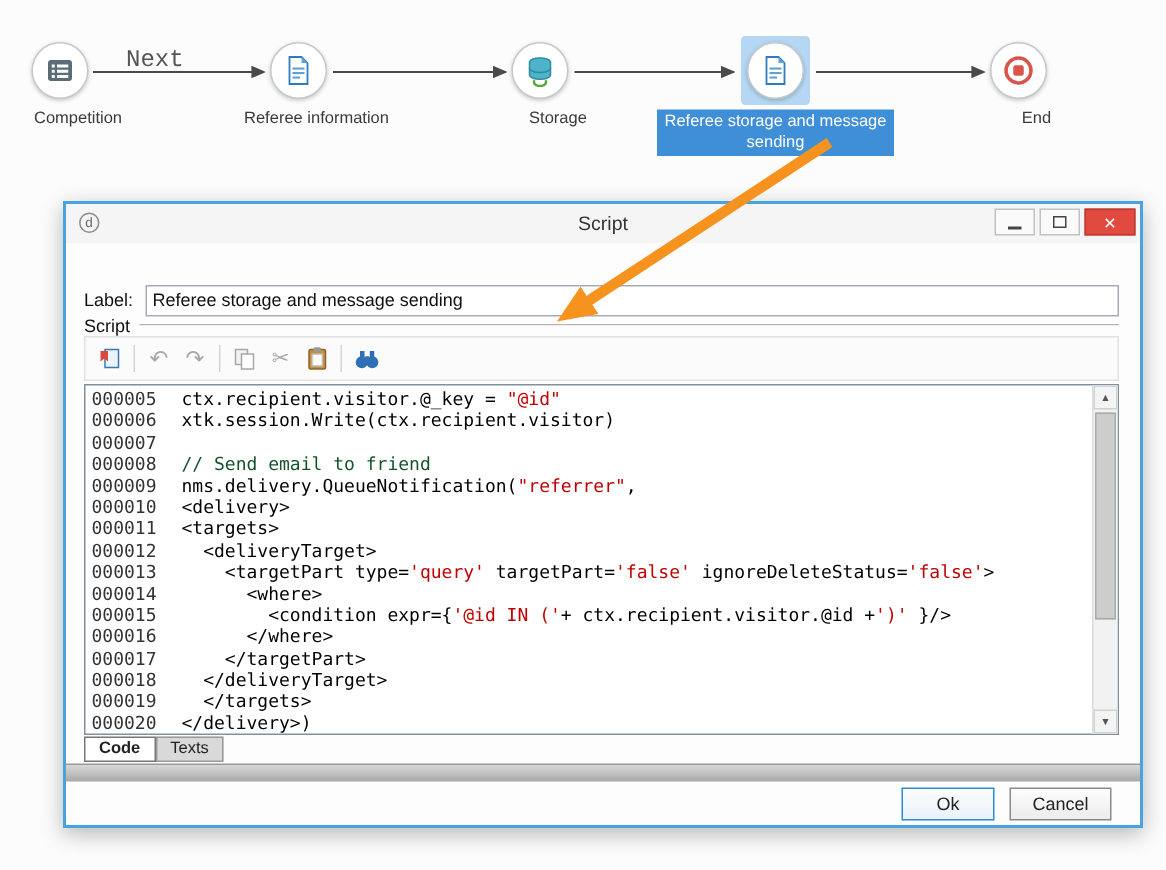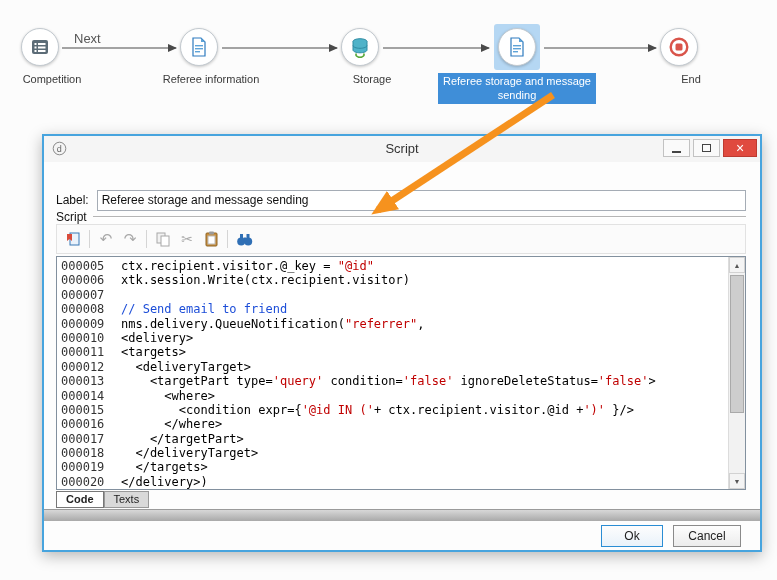--- a/index.html
+++ b/index.html
@@ -3,21 +3,21 @@
 <meta charset="utf-8">
 <style>
   * { box-sizing: border-box; margin: 0; padding: 0; }
   html,body { width:777px; height:580px; }
   body { font-family: "Liberation Sans", sans-serif; background:#fcfcfc; position:relative; overflow:hidden; }
   .screen { position:absolute; inset:0; }
 
   
   .workflow { position:absolute; left:0; top:0; width:777px; height:118px; z-index:1; }
   .wf-arrows { position:absolute; left:0; top:0; }
-  .wf-next { position:absolute; left:74px; top:31px; font-size:13px; color:#555; }
+  .wf-next { position:absolute; left:84px; top:31px; font-size:16px; color:#555;font-family:Liberation Mono, monospace; }
   .wf-node { position:absolute; top:24px; width:170px; display:flex; flex-direction:column; align-items:center; }
   .iconwrap { padding:4px; border-radius:3px; }
   .wf-node.selected .iconwrap { background:#b5d7f3; }
   .nodebox { width:38px; height:38px; border-radius:50%; background:#fff; border:1px solid #c3cad0;
              box-shadow:0 1px 3px rgba(0,0,0,.22); display:flex; align-items:center; justify-content:center; }
   .wf-label { margin-top:3px; font-size:11px; color:#3a3a3a; white-space:nowrap; text-align:center;padding-left:24px; }
   .wf-node.selected .wf-label { background:#3f8ed8; color:#fff; white-space:normal; width:158px; line-height:1.3; padding:1px 3px; }
 
   
   .dialog { position:absolute; left:42px; top:134px; width:720px; height:418px; background:#fdfdfd;
@@ -45,21 +45,21 @@
   .tb-glyph { font-size:15px; color:#a8a8a8; font-family:"DejaVu Sans",sans-serif; }
 
   .editor { position:absolute; left:12px; right:14px; top:120px; height:234px; background:#fff; border:1px solid #82909e; }
   .code { position:absolute; left:0; top:0; right:17px; bottom:0; overflow:hidden; padding:2px 0 0 4px;
           font-family:"DejaVu Sans Mono", monospace; font-size:12px; }
   .code-line { height:14.4px; white-space:pre; }
   .ln { display:inline-block; width:46px; color:#333; }
   .ct { margin-left:14px; }
   .seg-plain { color:#000; }
   .seg-string { color:#c00000; }
-  .seg-comment { color:#1d4ed8; }
+  .seg-comment { color:#14532d; }
 
   .vscroll { position:absolute; right:0; top:0; bottom:0; width:17px; background:#f2f2f2; border-left:1px solid #dcdcdc; }
   .scroll-btn { position:absolute; left:0; right:0; height:16px; font-size:7px; color:#555; text-align:center; line-height:16px;
                 background:#f4f4f4; border:1px solid #d2d2d2; }
   .scroll-btn.up { top:0; }
   .scroll-btn.down { bottom:0; }
   .scroll-thumb { position:absolute; left:1px; right:1px; top:18px; height:138px; background:#cdcdcd; border:1px solid #a9a9a9; }
 
   .tabs { position:absolute; left:12px; top:355px; display:flex; }
   .tab { font-size:11px; padding:1px 9px 10px; border:1px solid #999; background:#d9d9d9; color:#222; height:17px; }
@@ -243,21 +243,21 @@
     <div class="editor">
       <div class="code" id="code-lines">
           <div class="code-line"><span class="ln">000005</span><span class="ct"><span class="seg-plain">ctx.recipient.visitor.@_key = </span><span class="seg-string">"@id"</span></span></div>
           <div class="code-line"><span class="ln">000006</span><span class="ct"><span class="seg-plain">xtk.session.Write(ctx.recipient.visitor)</span></span></div>
           <div class="code-line"><span class="ln">000007</span><span class="ct"></span></div>
           <div class="code-line"><span class="ln">000008</span><span class="ct"><span class="seg-comment">// Send email to friend</span></span></div>
           <div class="code-line"><span class="ln">000009</span><span class="ct"><span class="seg-plain">nms.delivery.QueueNotification(</span><span class="seg-string">"referrer"</span><span class="seg-plain">,</span></span></div>
           <div class="code-line"><span class="ln">000010</span><span class="ct"><span class="seg-plain">&lt;delivery&gt;</span></span></div>
           <div class="code-line"><span class="ln">000011</span><span class="ct"><span class="seg-plain">&lt;targets&gt;</span></span></div>
           <div class="code-line"><span class="ln">000012</span><span class="ct"><span class="seg-plain">  &lt;deliveryTarget&gt;</span></span></div>
-          <div class="code-line"><span class="ln">000013</span><span class="ct"><span class="seg-plain">    &lt;targetPart type=</span><span class="seg-string">'query'</span><span class="seg-plain"> condition=</span><span class="seg-string">'false'</span><span class="seg-plain"> ignoreDeleteStatus=</span><span class="seg-string">'false'</span><span class="seg-plain">&gt;</span></span></div>
+          <div class="code-line"><span class="ln">000013</span><span class="ct"><span class="seg-plain">    &lt;targetPart type=</span><span class="seg-string">'query'</span><span class="seg-plain"> targetPart=</span><span class="seg-string">'false'</span><span class="seg-plain"> ignoreDeleteStatus=</span><span class="seg-string">'false'</span><span class="seg-plain">&gt;</span></span></div>
           <div class="code-line"><span class="ln">000014</span><span class="ct"><span class="seg-plain">      &lt;where&gt;</span></span></div>
           <div class="code-line"><span class="ln">000015</span><span class="ct"><span class="seg-plain">        &lt;condition expr={</span><span class="seg-string">'@id IN ('</span><span class="seg-plain">+ ctx.recipient.visitor.@id +</span><span class="seg-string">')'</span><span class="seg-plain"> }/&gt;</span></span></div>
           <div class="code-line"><span class="ln">000016</span><span class="ct"><span class="seg-plain">      &lt;/where&gt;</span></span></div>
           <div class="code-line"><span class="ln">000017</span><span class="ct"><span class="seg-plain">    &lt;/targetPart&gt;</span></span></div>
           <div class="code-line"><span class="ln">000018</span><span class="ct"><span class="seg-plain">  &lt;/deliveryTarget&gt;</span></span></div>
           <div class="code-line"><span class="ln">000019</span><span class="ct"><span class="seg-plain">  &lt;/targets&gt;</span></span></div>
           <div class="code-line"><span class="ln">000020</span><span class="ct"><span class="seg-plain">&lt;/delivery&gt;)</span></span></div>
         </div>
       <div class="vscroll">
         <div class="scroll-btn up">▲</div>

